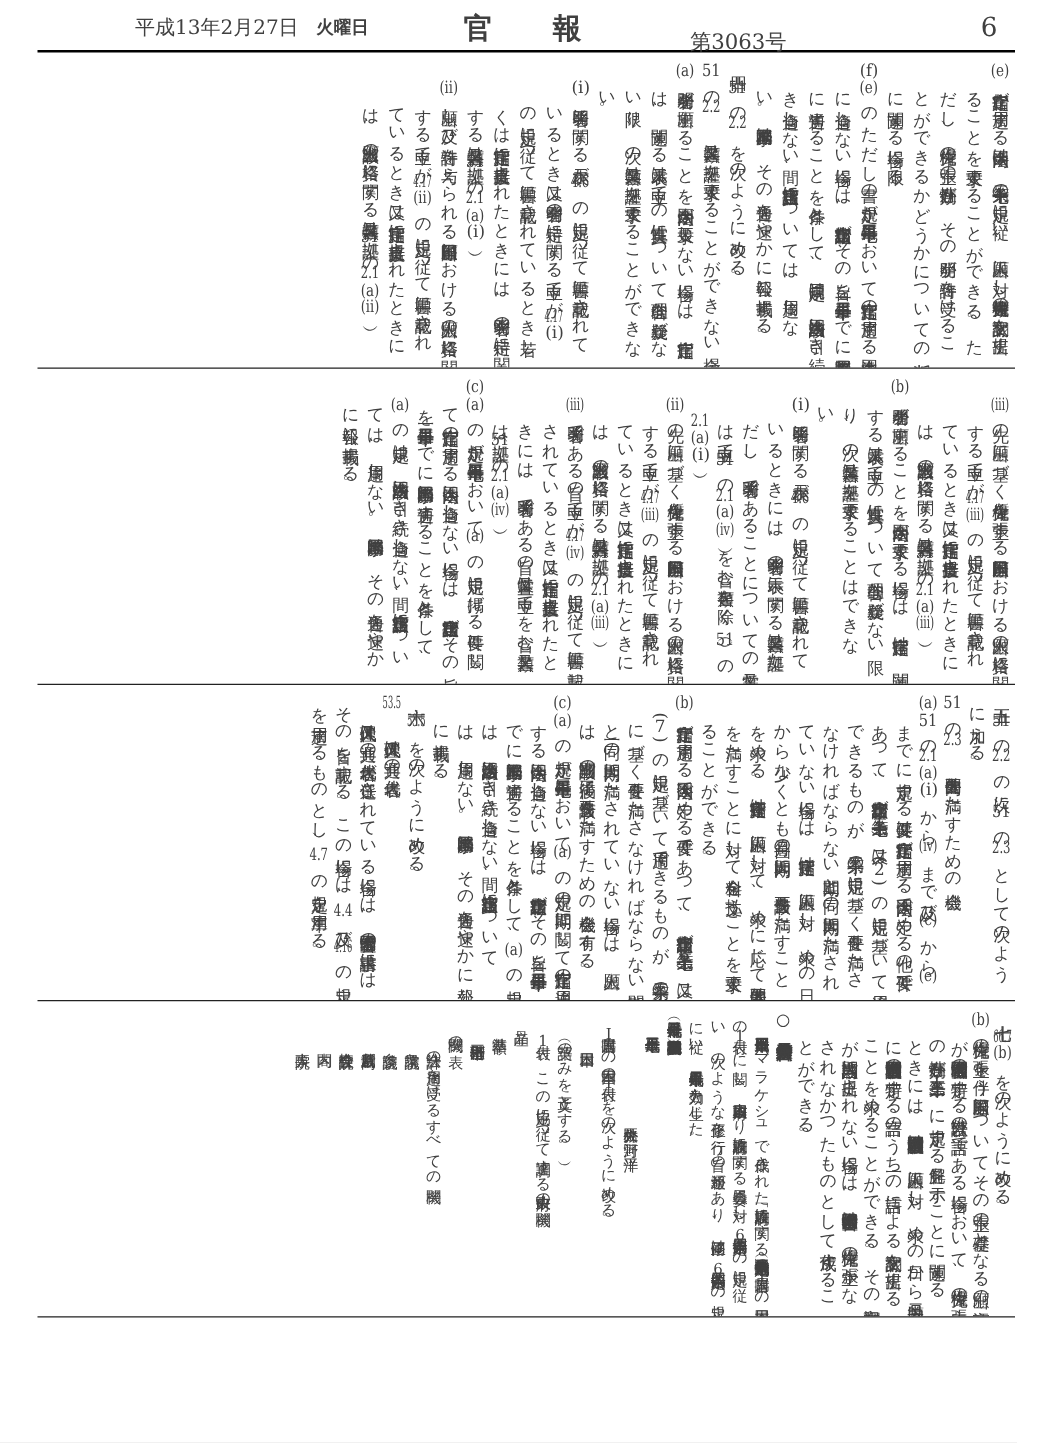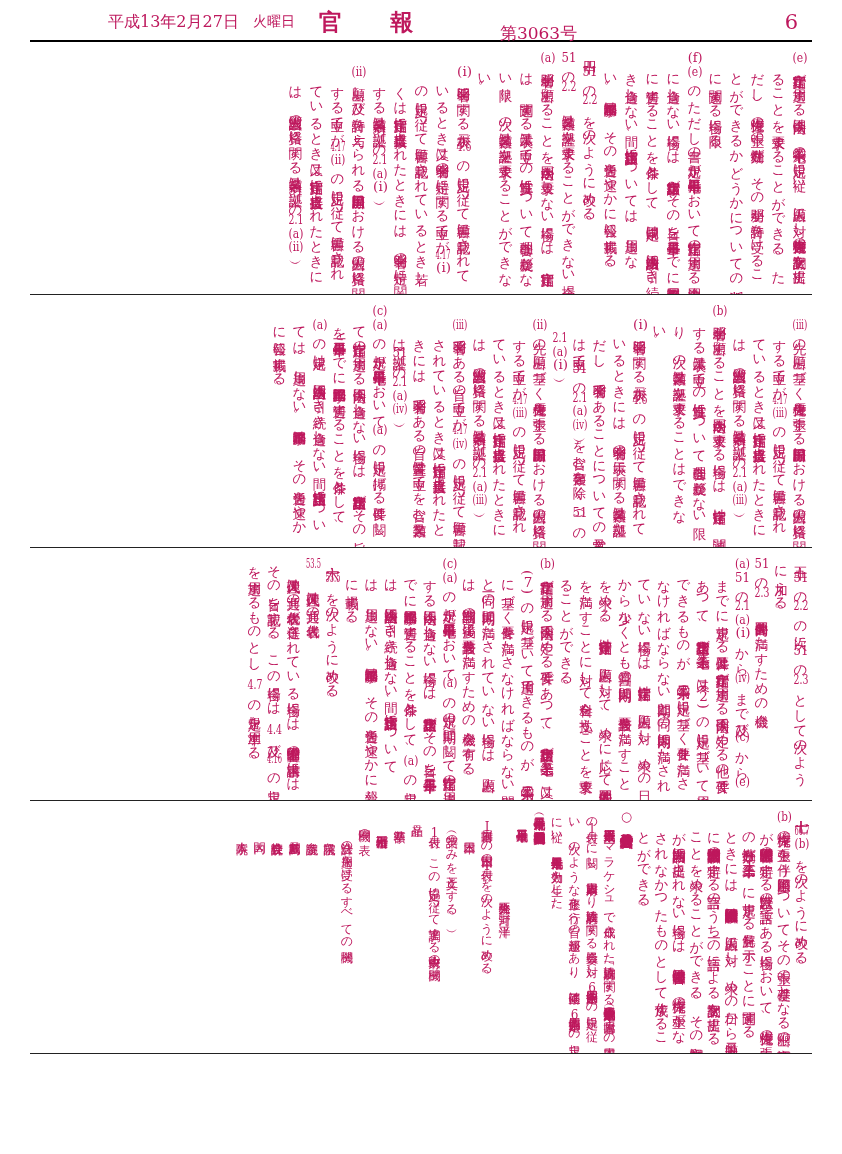--- a/index.html
+++ b/index.html
@@ -3,34 +3,34 @@
 <meta charset="utf-8">
 <style>
   html,body{margin:0;padding:0;background:#e8e8e8;}
   .page{
     position:relative;
     width:842px;height:1154px;
     margin:0 auto;
     background:#ffffff;
     box-sizing:border-box;
     padding:6px 30px 0 30px;
-    color:#be185d;
+    color:#404040;
     font-family:"DejaVu Serif","Liberation Serif",serif;
   }
   
   .masthead{
     display:flex;align-items:center;
     height:32px;
     font-size:15px;
     white-space:nowrap;
   }
   .m-date{margin-left:78px;font-size:16px;}
-  .m-week{margin-left:14px;font-size:14px;}
+  .m-week{margin-left:14px;font-size:14px;font-weight:bold;}
   .m-title{
-    margin-left:24px;
+    margin-left:76px;
     font-size:23px;font-weight:bold;
     letter-spacing:2.1em;margin-right:-1.2em;
   }
   .m-issue{margin-left:66px;font-size:17px;margin-top:23px;}
   .m-page{margin-left:auto;margin-right:14px;font-size:21px;}
   .rule{border:none;border-top:2px solid #000;margin:2px 0 0 0;}
   .rule.thin{border-top:1px solid #222;margin:0;}
   
   .band{
     writing-mode:vertical-rl;

